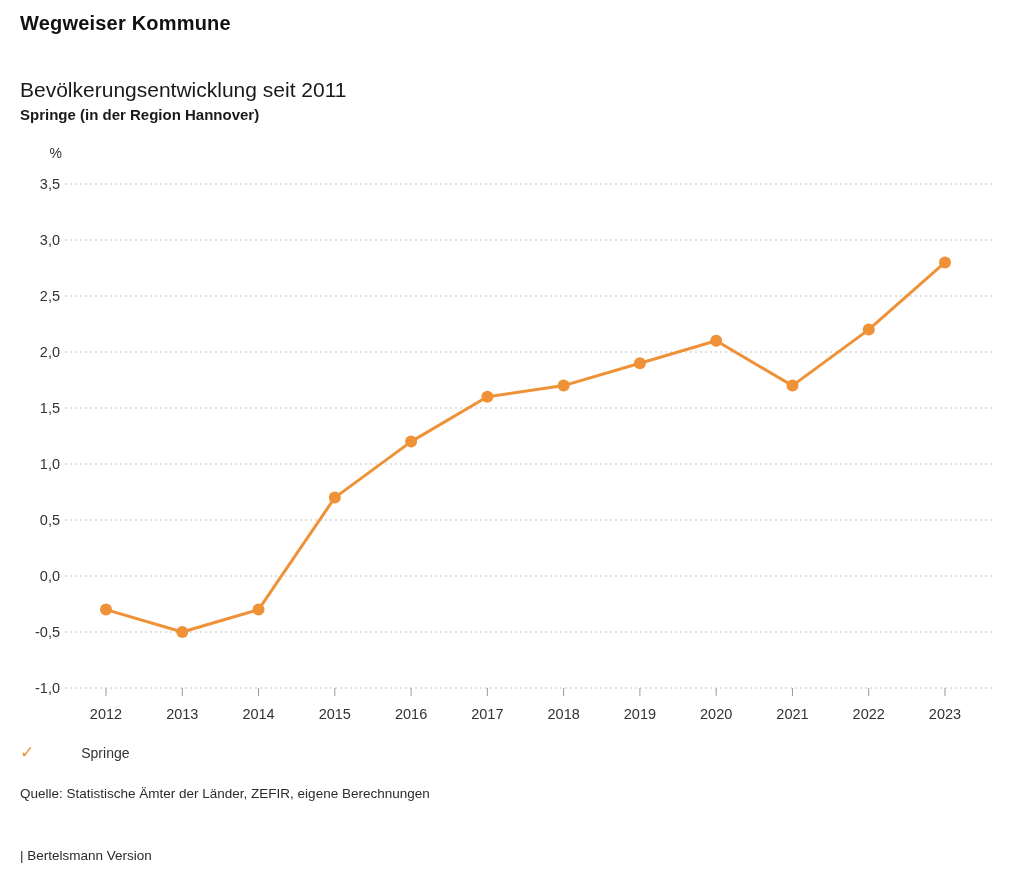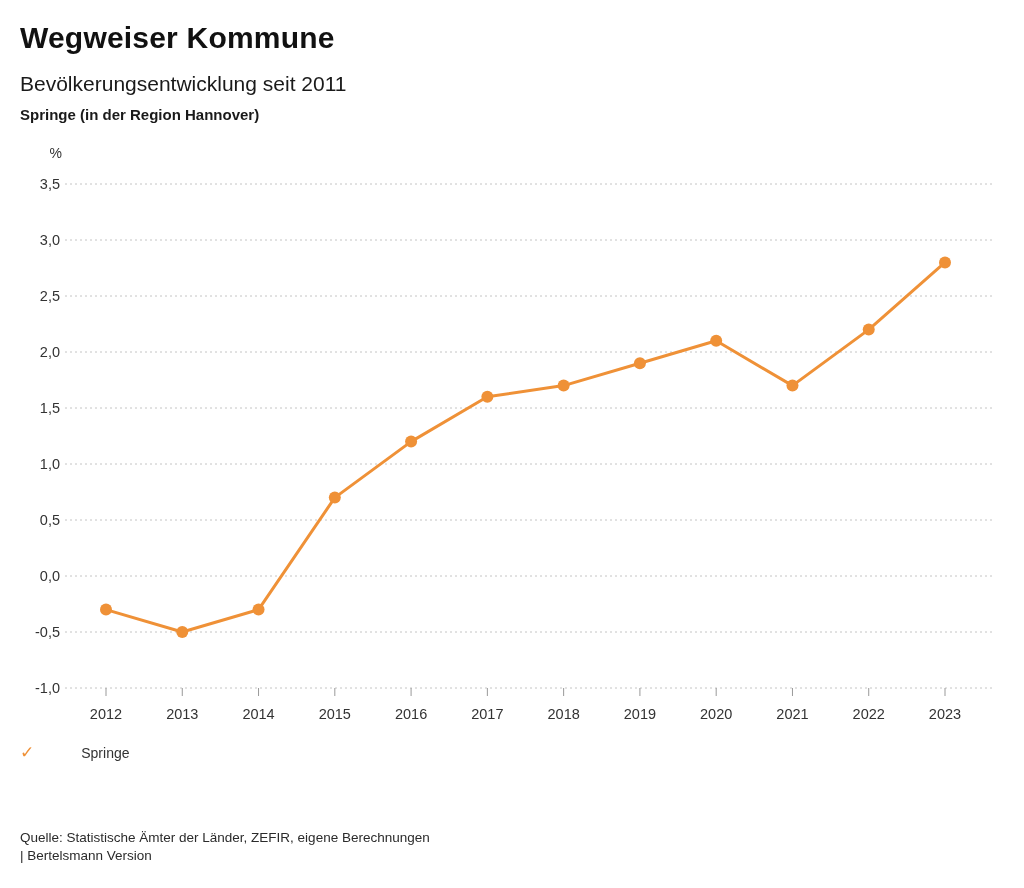--- a/index.html
+++ b/index.html
@@ -10,29 +10,29 @@
   }
   #stage {
     position: relative;
     width: 1024px;
     height: 888px;
     background: #ffffff;
     overflow: hidden;
   }
   .abs { position: absolute; }
   #title {
-    top: 21px; left: 20px;
-    font-size: 30px;
+    top: 12px; left: 20px;
+    font-size: 20px;
     font-weight: 700;
     color: #111111;
     letter-spacing: 0.2px;
     text-align: right;
   }
   #subtitle {
-    top: 72px; left: 20px;
+    top: 78px; left: 20px;
     font-size: 21px;
     font-weight: 400;
     color: #1a1a1a;
   }
   #region {
     top: 106px; left: 20px;
     font-size: 15px;
     font-weight: 700;
     color: #1a1a1a;
   }
@@ -57,21 +57,21 @@
   #legend .lbl {
     font-size: 14px;
     color: #333333;
     margin-left: 35px;
   }
   .footer-line {
     left: 20px;
     font-size: 13.5px;
     color: #2b2b2b;
   }
-  #footer-source   { top: 786px; margin-top: 44px; }
+  #footer-source   { top: 786px; }
   #footer-license  { top: 818px; }
   #footer-brand    { top: 848px; }
 </style>
 </head>
 <body>
 
 <div id="stage">
 
   <div id="title" class="abs">Wegweiser Kommune</div>
   <div id="subtitle" class="abs">Bevölkerungsentwicklung seit 2011</div>

